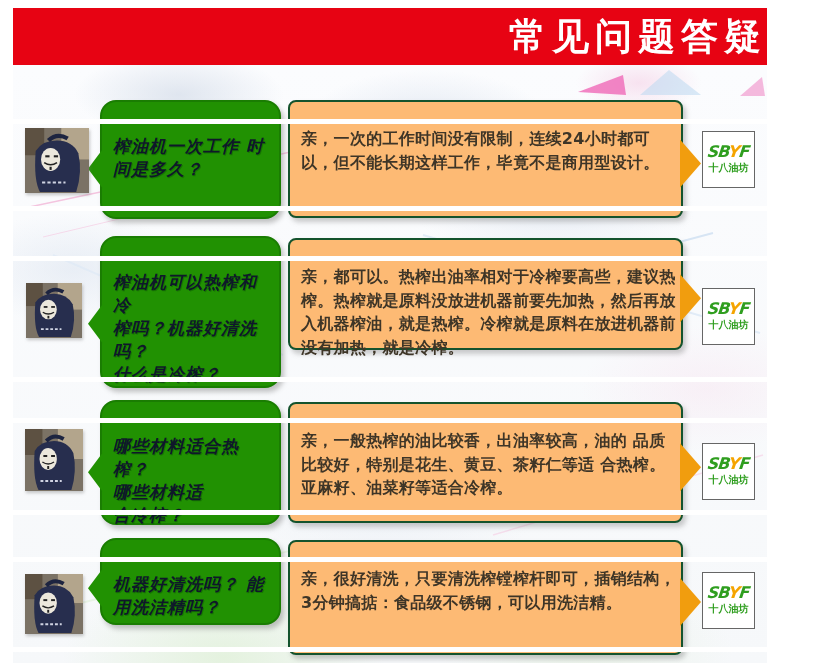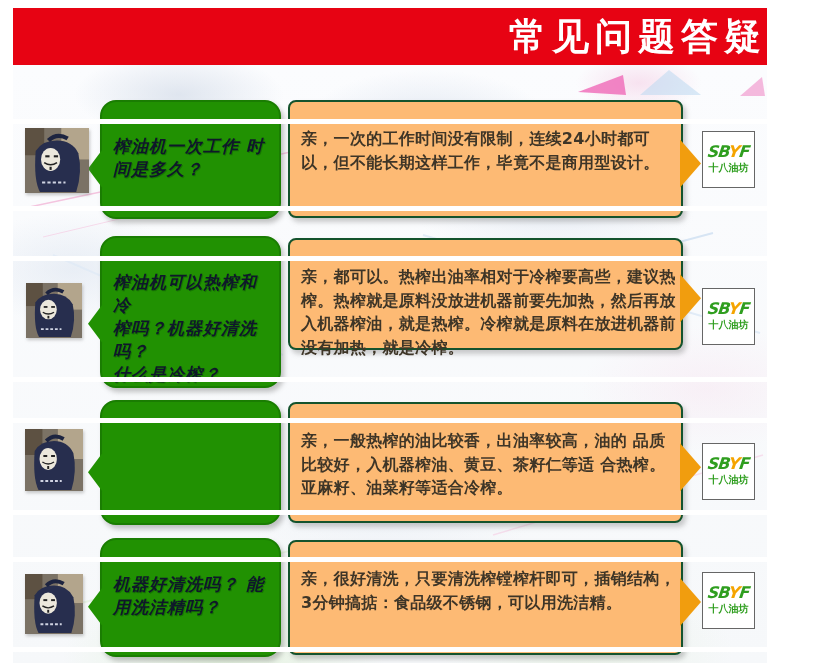--- a/index.html
+++ b/index.html
@@ -30,21 +30,21 @@
   .sep{position:absolute;left:13px;width:754px;height:5px;background:#fff;z-index:30;}
   .s1{top:119px}.s2{top:206px}.s3{top:256px}.s4{top:377px}
   .s5{top:418px}.s6{top:510px}.s7{top:557px}.s8{top:647px}
 
   
   .qb{position:absolute;background:#219102;border:2px solid #1a7d02;border-radius:16px;
       box-sizing:border-box;z-index:10;box-shadow:3px 4px 5px rgba(110,110,110,.4);}
   .qb1{left:100px;top:100px;width:181px;height:119px}
   .qb2{left:100px;top:236px;width:181px;height:152px}
   .qb3{left:100px;top:400px;width:181px;height:125px}
-  .qb4{left:100px;top:538px;width:181px;height:119px}
+  .qb4{left:100px;top:538px;width:181px;height:87px}
   .q-tail{position:absolute;left:-14px;top:58%;transform:translateY(-50%);width:15px;height:40px;
           background:#219102;}
   .q-tail{clip-path:polygon(100% 0,0 50%,100% 100%);}
   .q-text{position:absolute;top:33px;left:11px;right:5px;color:#0f172a;font-weight:bold;
           font-size:17px;line-height:23px;letter-spacing:1px;white-space:pre-line;
           text-shadow:1px 1px 0 rgba(0,70,0,.35);font-style:italic;}
 
   
   .ab{position:absolute;background:#fdba74;border:2px solid #14532d;border-radius:8px;
       box-sizing:border-box;z-index:10;box-shadow:3px 4px 5px rgba(110,110,110,.35);}
@@ -172,25 +172,28 @@
       <ellipse cx="24" cy="30" rx="9" ry="11" fill="#ece8dc"></ellipse>
       <rect x="19" y="26" width="4" height="2" fill="#222"></rect>
       <rect x="27" y="26" width="4" height="2" fill="#222"></rect>
       <path d="M18 33 q6 4 12 0" stroke="#222" stroke-width="1.5" fill="none"></path>
       <rect x="23" y="37" width="2" height="3" fill="#222"></rect>
       <path d="M16 52 h22" stroke="#cfd3e2" stroke-width="2" stroke-dasharray="3 2"></path>
     </svg>
   </div>
   <div class="qb qb3">
     <div class="q-tail"></div>
+    <div class="q-text">哪些材料适合热榨？
+哪些材料适
+合冷榨？</div>
   </div>
   <div class="ab ab3">
     <div class="a-tail"></div>
     <div class="a-text">亲，一般热榨的油比较香，出油率较高，油的 品质
-比较好，入机器榨油、黄豆、茶籽仁等适 合热榨。
+比较好，特别是花生、黄豆、茶籽仁等适 合热榨。
 亚麻籽、油菜籽等适合冷榨。</div>
   </div>
   <div class="logo lg3">
     <div class="logo-main"><span>SB</span><span class="lo">Y</span><span>F</span></div>
     <div class="logo-sub">十八油坊</div>
   </div>
 
   <div class="avatar av4">
     <svg viewBox="0 0 60 62" preserveAspectRatio="none">
       <rect width="60" height="62" fill="#7b7265"></rect>

